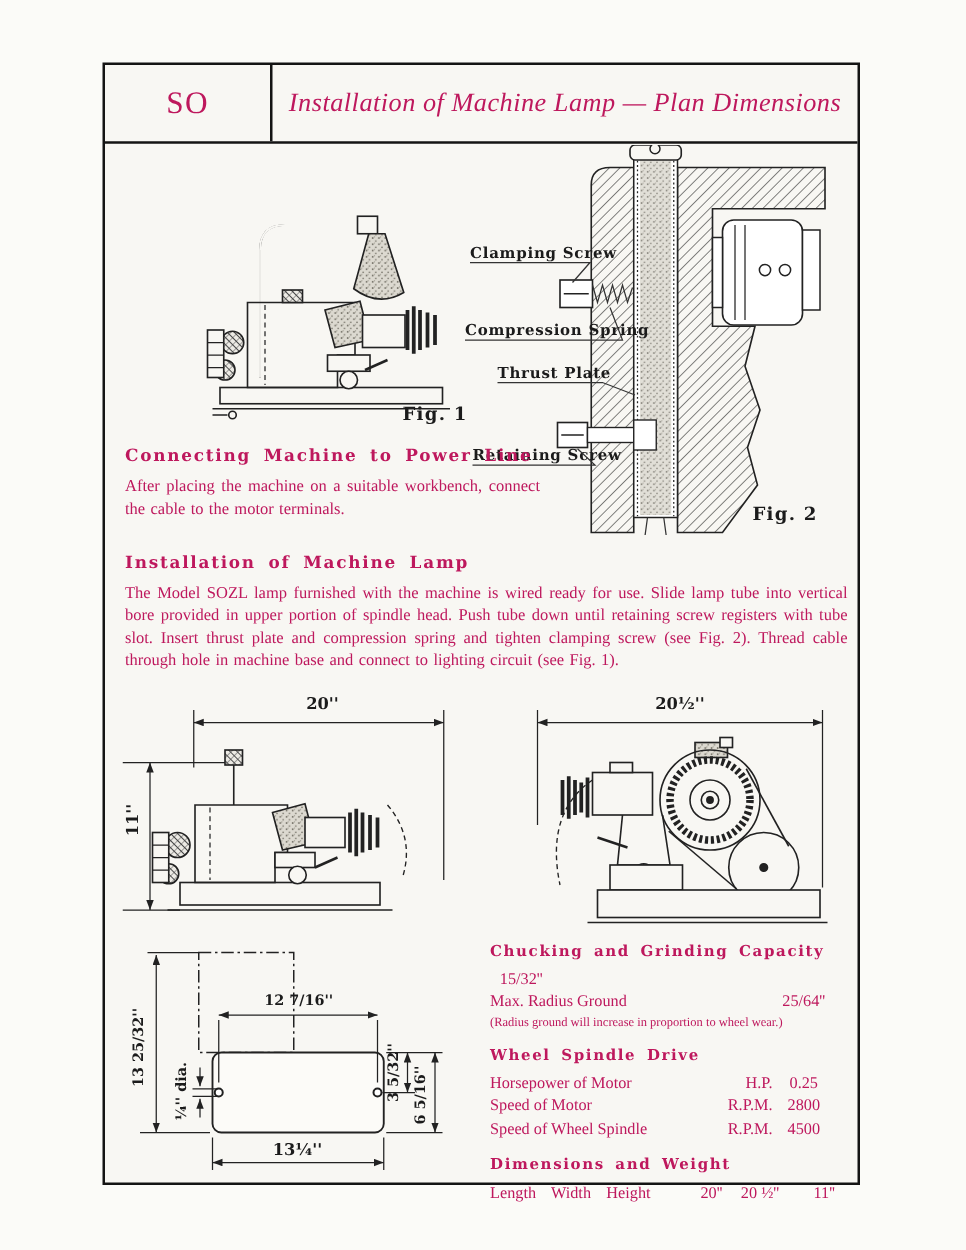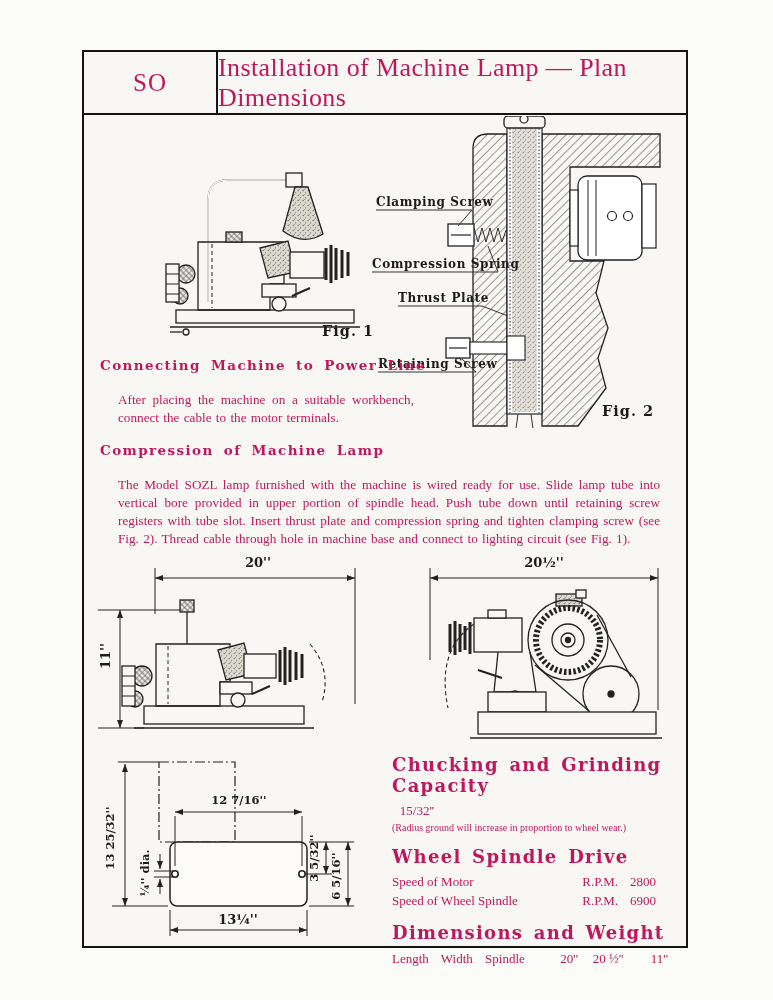--- a/index.html
+++ b/index.html
@@ -17,35 +17,35 @@
     position:absolute; left:0; top:0; width:100%; height:63px;
     border-bottom:2.5px solid #141414; box-sizing:border-box; display:flex;
   }
   .hdr-left {
     width:134px; border-right:2.5px solid #141414; box-sizing:border-box;
     display:flex; align-items:center; justify-content:center;
     font-size:25px; letter-spacing:1px;
   }
   .hdr-title {
     flex:1; display:flex; align-items:center; justify-content:center;
-    font-size:26px; letter-spacing:0.4px; font-weight:500;
+    font-size:21px; letter-spacing:0.4px; font-weight:500;font-style:italic;
   }
   .abs { position:absolute; }
   .sec-heading {
     font-family:"DejaVu Serif",serif; font-weight:bold; font-size:13.5px;
     letter-spacing:1.4px; word-spacing:4px; margin:0 0 7px 0;
   }
   .body-text {
-    font-size:13.2px; line-height:1.36; text-align:justify; margin:18px;
+    font-size:13.2px; line-height:1.36; text-align:justify; margin:0;
     word-spacing:1px;
   }
   
   .specs { width:276px; font-size:13px; }
   .spec-h {
-    font-family:"DejaVu Serif",serif; font-weight:bold; font-size:18px;
+    font-family:"DejaVu Serif",serif; font-weight:bold; font-size:12px;
     letter-spacing:1.3px; word-spacing:3px; margin:12px 0 6px 0;
   }
   .spec-h.first { margin-top:0; }
   .srow { display:flex; line-height:1.42; }
   .srow .lab { flex:1; }
   .srow .unit { width:56px; text-align:right; }
   .srow .val  { width:50px; text-align:center; }
   .note { font-size:10px; line-height:1.3; margin-top:1px; }
   .dw-row { display:flex; line-height:1.5; }
   .dw-lab { width:138px; word-spacing:9px; }
@@ -169,21 +169,21 @@
       </g>
       <text class="cap" x="230" y="300">Fig. 2</text>
     </svg>
 
     <div class="abs" style="left:16px;top:305px;width:332px">
       <h3 class="sec-heading">Connecting Machine to Power Line</h3>
       <p class="body-text">After placing the machine on a suitable workbench, connect the cable to the motor terminals.</p>
     </div>
 
     <div class="abs" style="left:16px;top:390px;width:578px">
-      <h3 class="sec-heading">Compression of Machine Lamp</h3>
+      <h3 class="sec-heading">Installation of Machine Lamp</h3>
       <p class="body-text">The Model SOZL lamp furnished with the machine is wired ready for use. Slide lamp tube into vertical bore provided in upper portion of spindle head. Push tube down until retaining screw registers with tube slot. Insert thrust plate and compression spring and tighten clamping screw (see Fig. 2). Thread cable through hole in machine base and connect to lighting circuit (see Fig. 1).</p>
     </div>
 
     <svg class="abs" style="left:14px;top:500px" width="285" height="200" viewBox="0 0 285 200">
       <text class="dim" x="160" y="15" text-anchor="middle">20''</text>
       <line class="dimln" x1="57" y1="26" x2="257" y2="26" marker-start="url(#arw)" marker-end="url(#arw)"></line>
       <line class="dimln" x1="57" y1="16" x2="57" y2="62"></line>
       <line class="dimln" x1="257" y1="16" x2="257" y2="152"></line>
       <text class="dim" transform="rotate(-90 12 104)" x="12" y="104" text-anchor="middle">11''</text>
       <line class="dimln" x1="22" y1="58" x2="22" y2="176" marker-start="url(#arw)" marker-end="url(#arw)"></line>
@@ -275,37 +275,46 @@
       <line class="dimln" x1="205" y1="156" x2="205" y2="182"></line>
       <line class="dimln" x1="68" y1="176" x2="205" y2="176" marker-start="url(#arw)" marker-end="url(#arw)"></line>
       <text class="dim" x="136" y="170" text-anchor="middle">13¼''</text>
     </svg>
 
     <div class="abs specs" style="left:308px;top:702px">
       <h3 class="spec-h first">Chucking and Grinding Capacity</h3>
       <div class="srow">
         <span class="val">15/32''</span>
       </div>
+      <div class="srow">
+        <span class="lab">Max. Radius Ground</span>
+        <span class="val">25/64''</span>
+      </div>
       <div class="note">(Radius ground will increase in proportion to wheel wear.)</div>
 
       <h3 class="spec-h">Wheel Spindle Drive</h3>
+      <div class="srow">
+        <span class="lab">Horsepower of Motor</span>
+        <span class="unit">H.P.</span>
+        <span class="val">0.25</span>
+      </div>
       <div class="srow">
         <span class="lab">Speed of Motor</span>
         <span class="unit">R.P.M.</span>
         <span class="val">2800</span>
       </div>
       <div class="srow">
         <span class="lab">Speed of Wheel Spindle</span>
         <span class="unit">R.P.M.</span>
-        <span class="val">6900</span>
+        <span class="val">4500</span>
       </div>
 
       <h3 class="spec-h">Dimensions and Weight</h3>
       <div class="dw-row">
-        <span class="dw-lab">Length Width Spindle</span>
+        <span class="dw-lab">Length Width Height</span>
         <span class="dw-v1">20''</span>
         <span class="dw-v2">20 ½''</span>
         <span class="dw-v3">11''</span>
       </div>
 
     </div>
 
   </div>
 </div>
 

